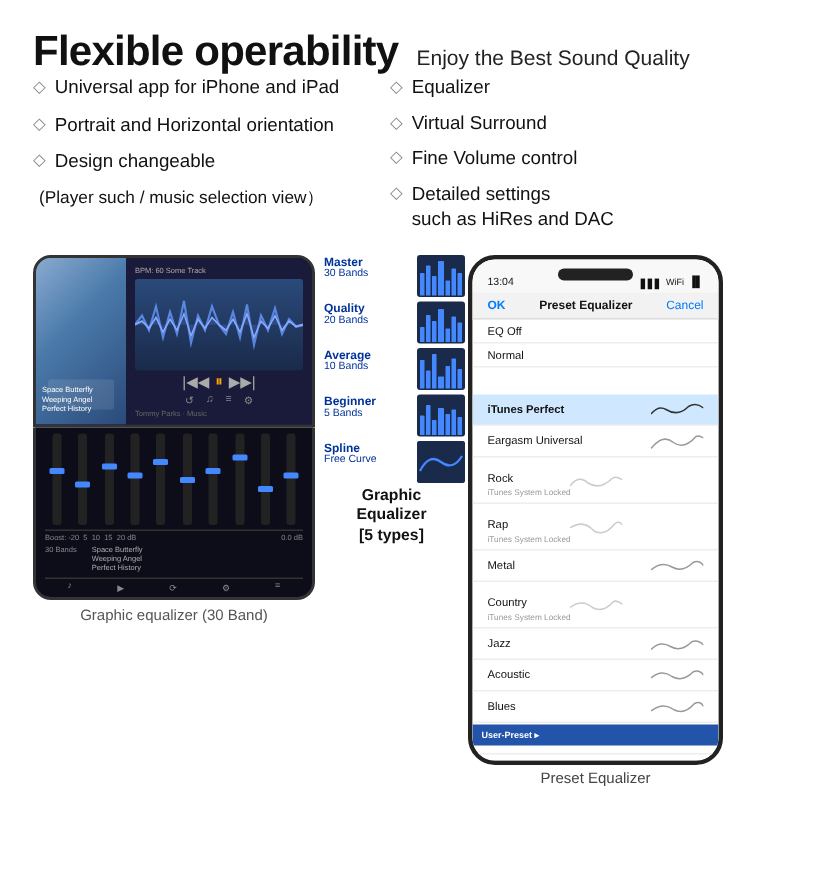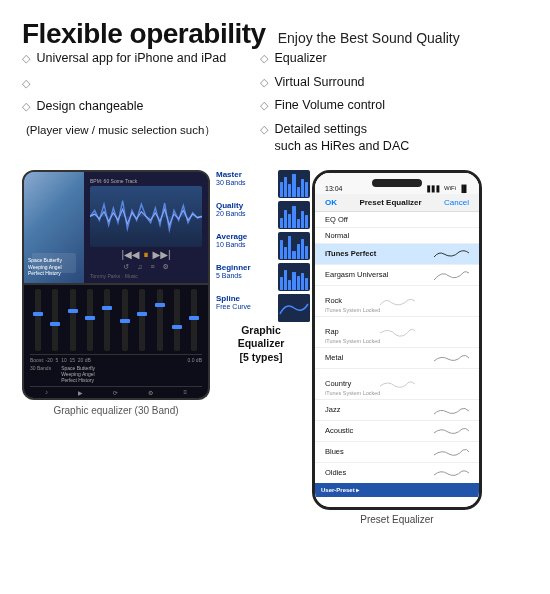--- a/index.html
+++ b/index.html
@@ -338,20 +338,21 @@
     .preset-item {
       display: flex;
       align-items: center;
       padding: 3px 10px;
       border-bottom: 0.5px solid #eee;
       position: relative;
     }
 
     .preset-item.selected {
       background: #d0e8ff;
+      margin-top: 18px;
     }
 
     .preset-item-name {
       font-size: 7.5px;
       color: #111;
       flex: 1;
       font-weight: 400;
     }
 
     .preset-item.selected .preset-item-name {
@@ -433,27 +434,28 @@
   <div class="content-area">
 
     <div class="left-col">
       <ul class="feature-list">
         <li>
           <span class="diamond">◇</span>
           <span>Universal app for iPhone and iPad</span>
         </li>
         <li>
           <span class="diamond">◇</span>
+          <span>Portrait and Horizontal orientation</span>
         </li>
         <li>
           <span class="diamond">◇</span>
           <span>Design changeable</span>
         </li>
       </ul>
-      <div class="feature-note">(Player view / music selection such）</div>
+      <div class="feature-note">(Player such / music selection view）</div>
     </div>
 
     <div class="right-col">
       <ul class="right-feature-list">
         <li>
           <span class="diamond">◇</span>
           <span>Equalizer</span>
         </li>
         <li>
           <span class="diamond">◇</span>

